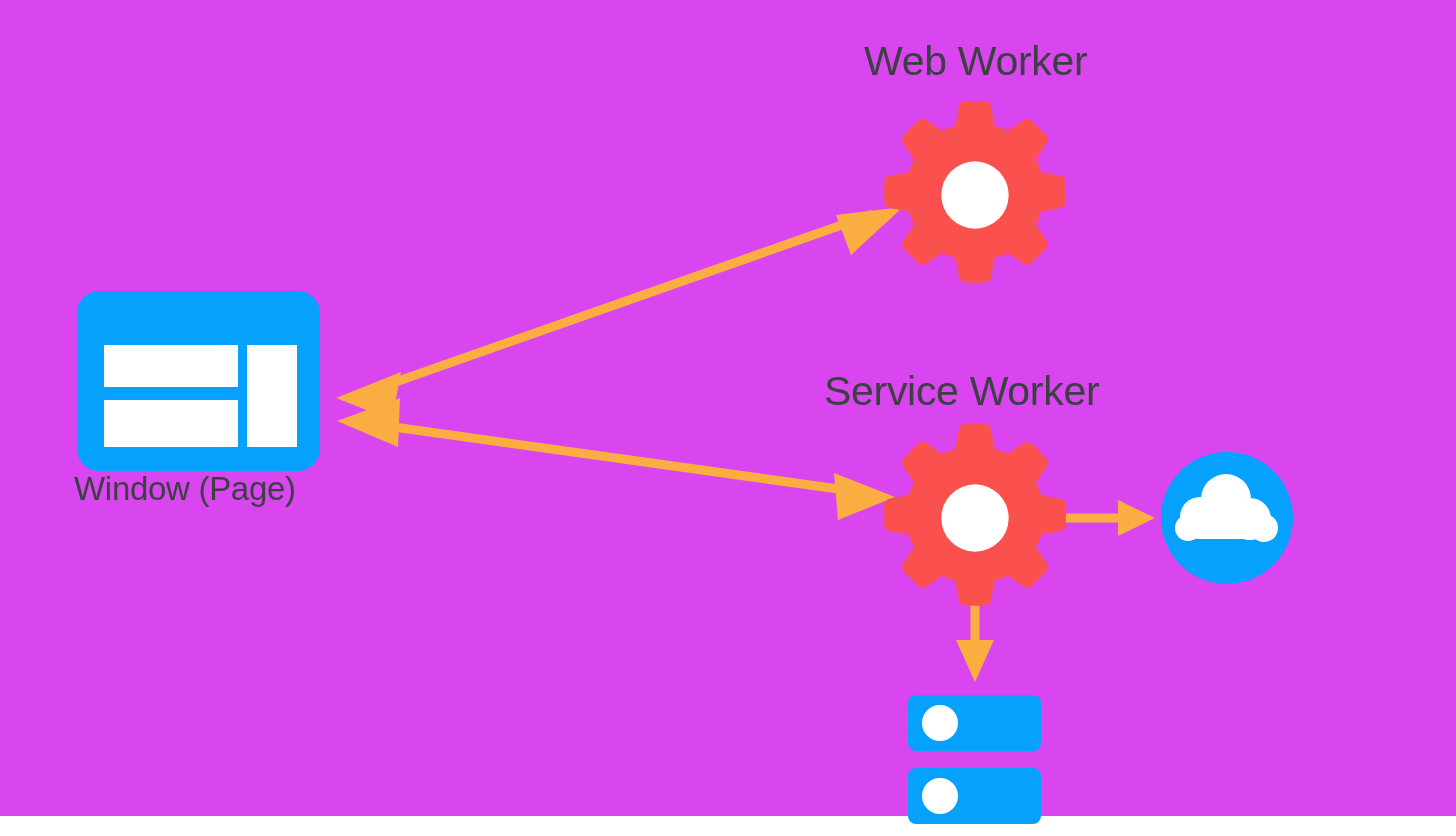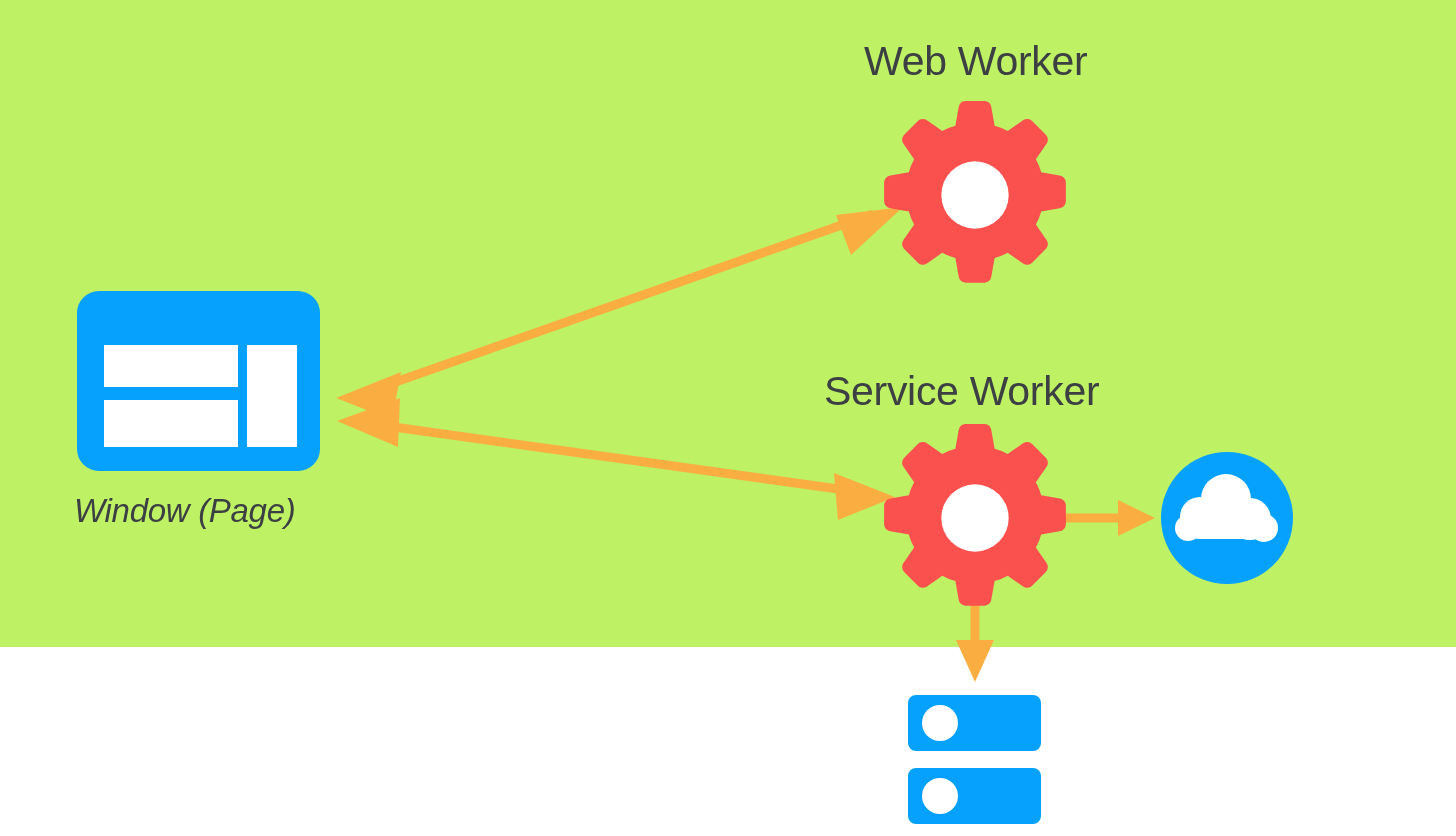--- a/index.html
+++ b/index.html
@@ -10,22 +10,22 @@
   }
   body {
     width: 1456px;
     height: 836px;
     overflow: hidden;
     font-family: "Liberation Sans", sans-serif;
   }
   #diagram-root {
     position: relative;
     width: 1456px;
-    height: 647px;
-    background: #bef264;
+    height: 816px;
+    background: #d946ef;
   }
   .layer-svg {
     position: absolute;
     left: 0;
     top: 0;
     width: 1456px;
     height: 836px;
   }
   .node-label {
     position: absolute;
@@ -49,23 +49,22 @@
     left: 0;
     top: 368px;
     width: 1964px;
     font-size: 41px;
     text-align: left;
     padding-left: 824px;
     box-sizing: border-box;
   }
   #label-window {
     left: 74px;
-    top: 492px;
+    top: 470px;
     font-size: 33px;
-    font-style: italic;
   }
 </style>
 </head>
 <body>
 
 <div id="diagram-root">
 
   <svg class="layer-svg" viewBox="0 0 1456 836" aria-hidden="true">
 
     <g>

